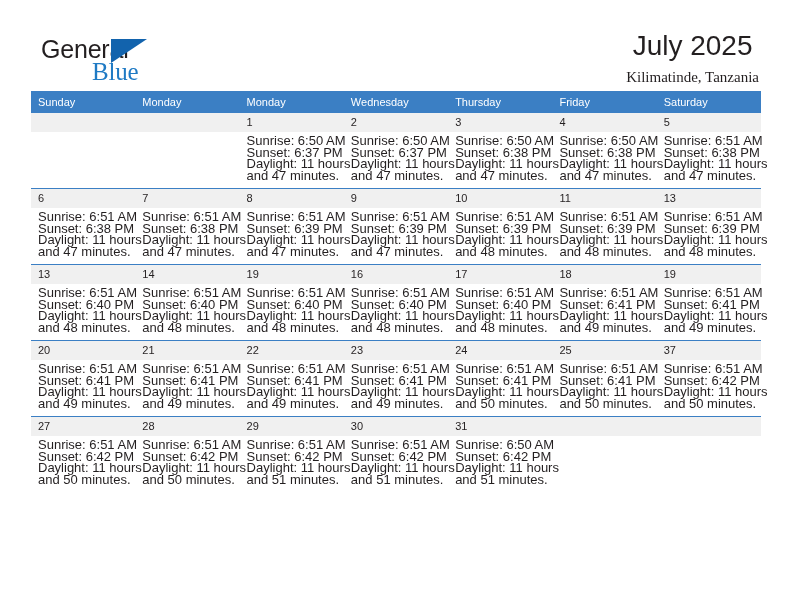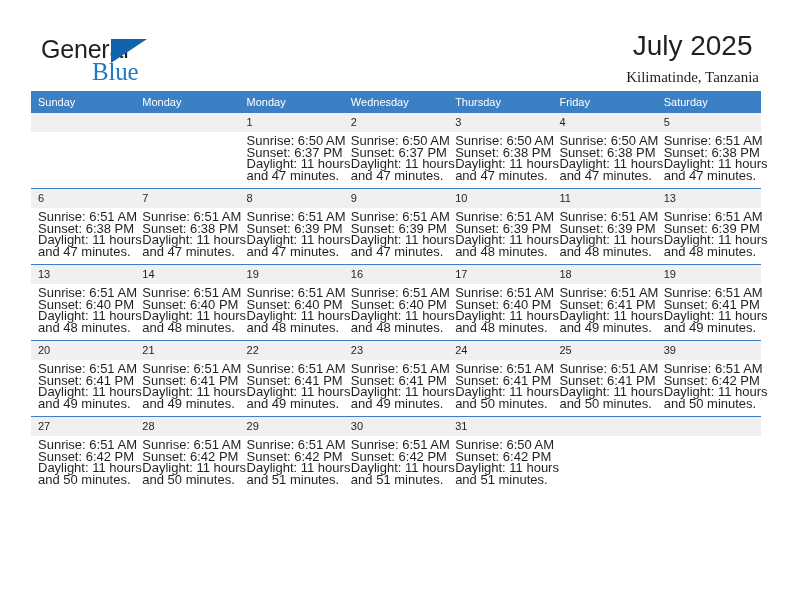--- a/index.html
+++ b/index.html
@@ -400,21 +400,21 @@
           <td>
             <div class="daynum">25</div>
             <div class="cell-body">
               <div>Sunrise: 6:51 AM</div>
               <div>Sunset: 6:41 PM</div>
               <div>Daylight: 11 hours</div>
               <div>and 50 minutes.</div>
             </div>
           </td>
           <td>
-            <div class="daynum">39</div>
+            <div class="daynum">37</div>
             <div class="cell-body">
               <div>Sunrise: 6:51 AM</div>
               <div>Sunset: 6:42 PM</div>
               <div>Daylight: 11 hours</div>
               <div>and 50 minutes.</div>
             </div>
           </td>
         </tr>
         <tr class="week">
           <td>

